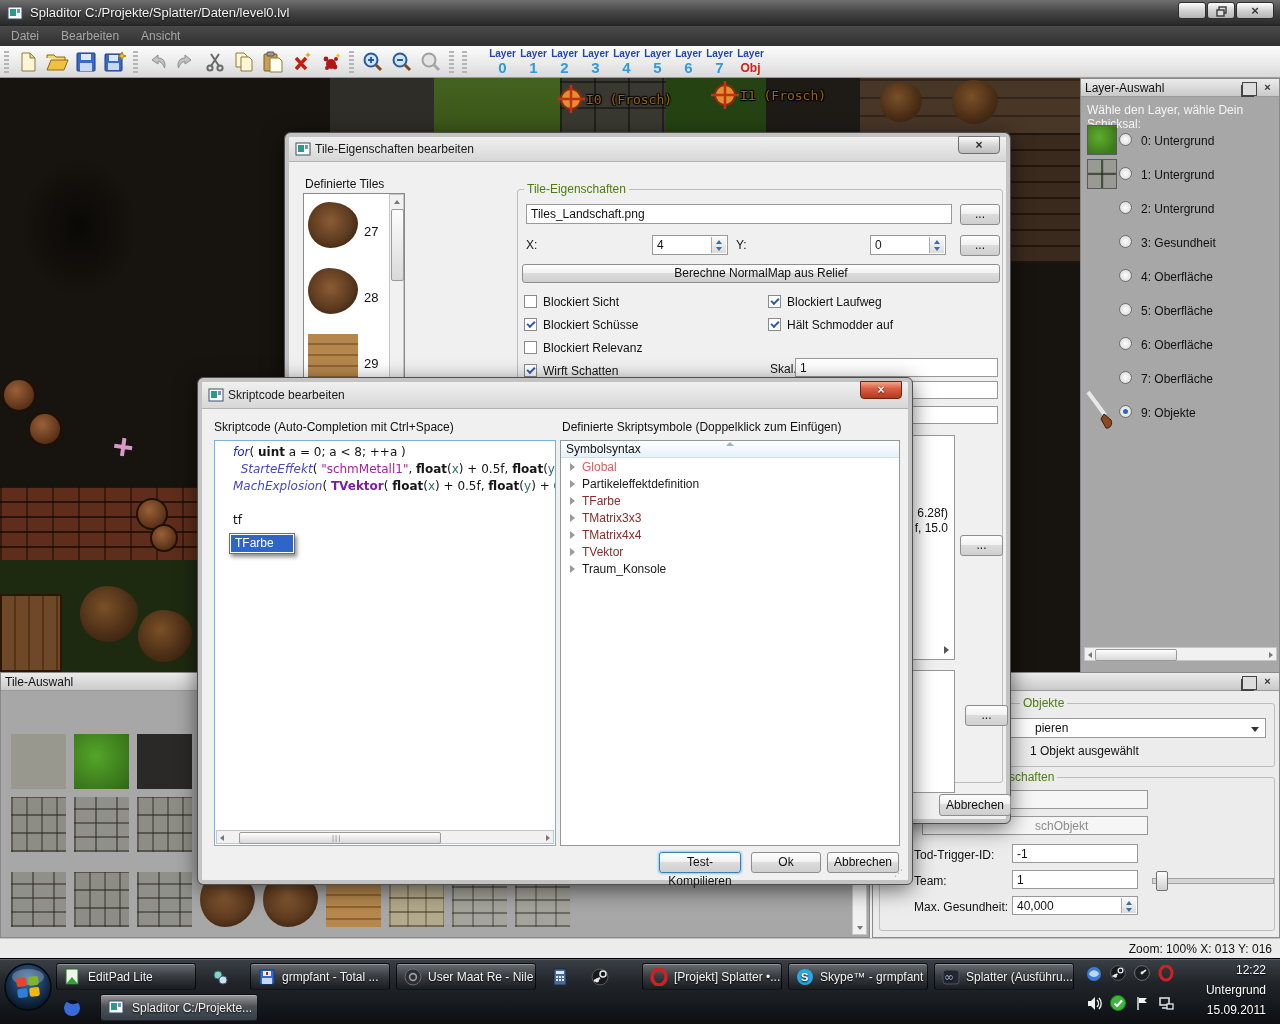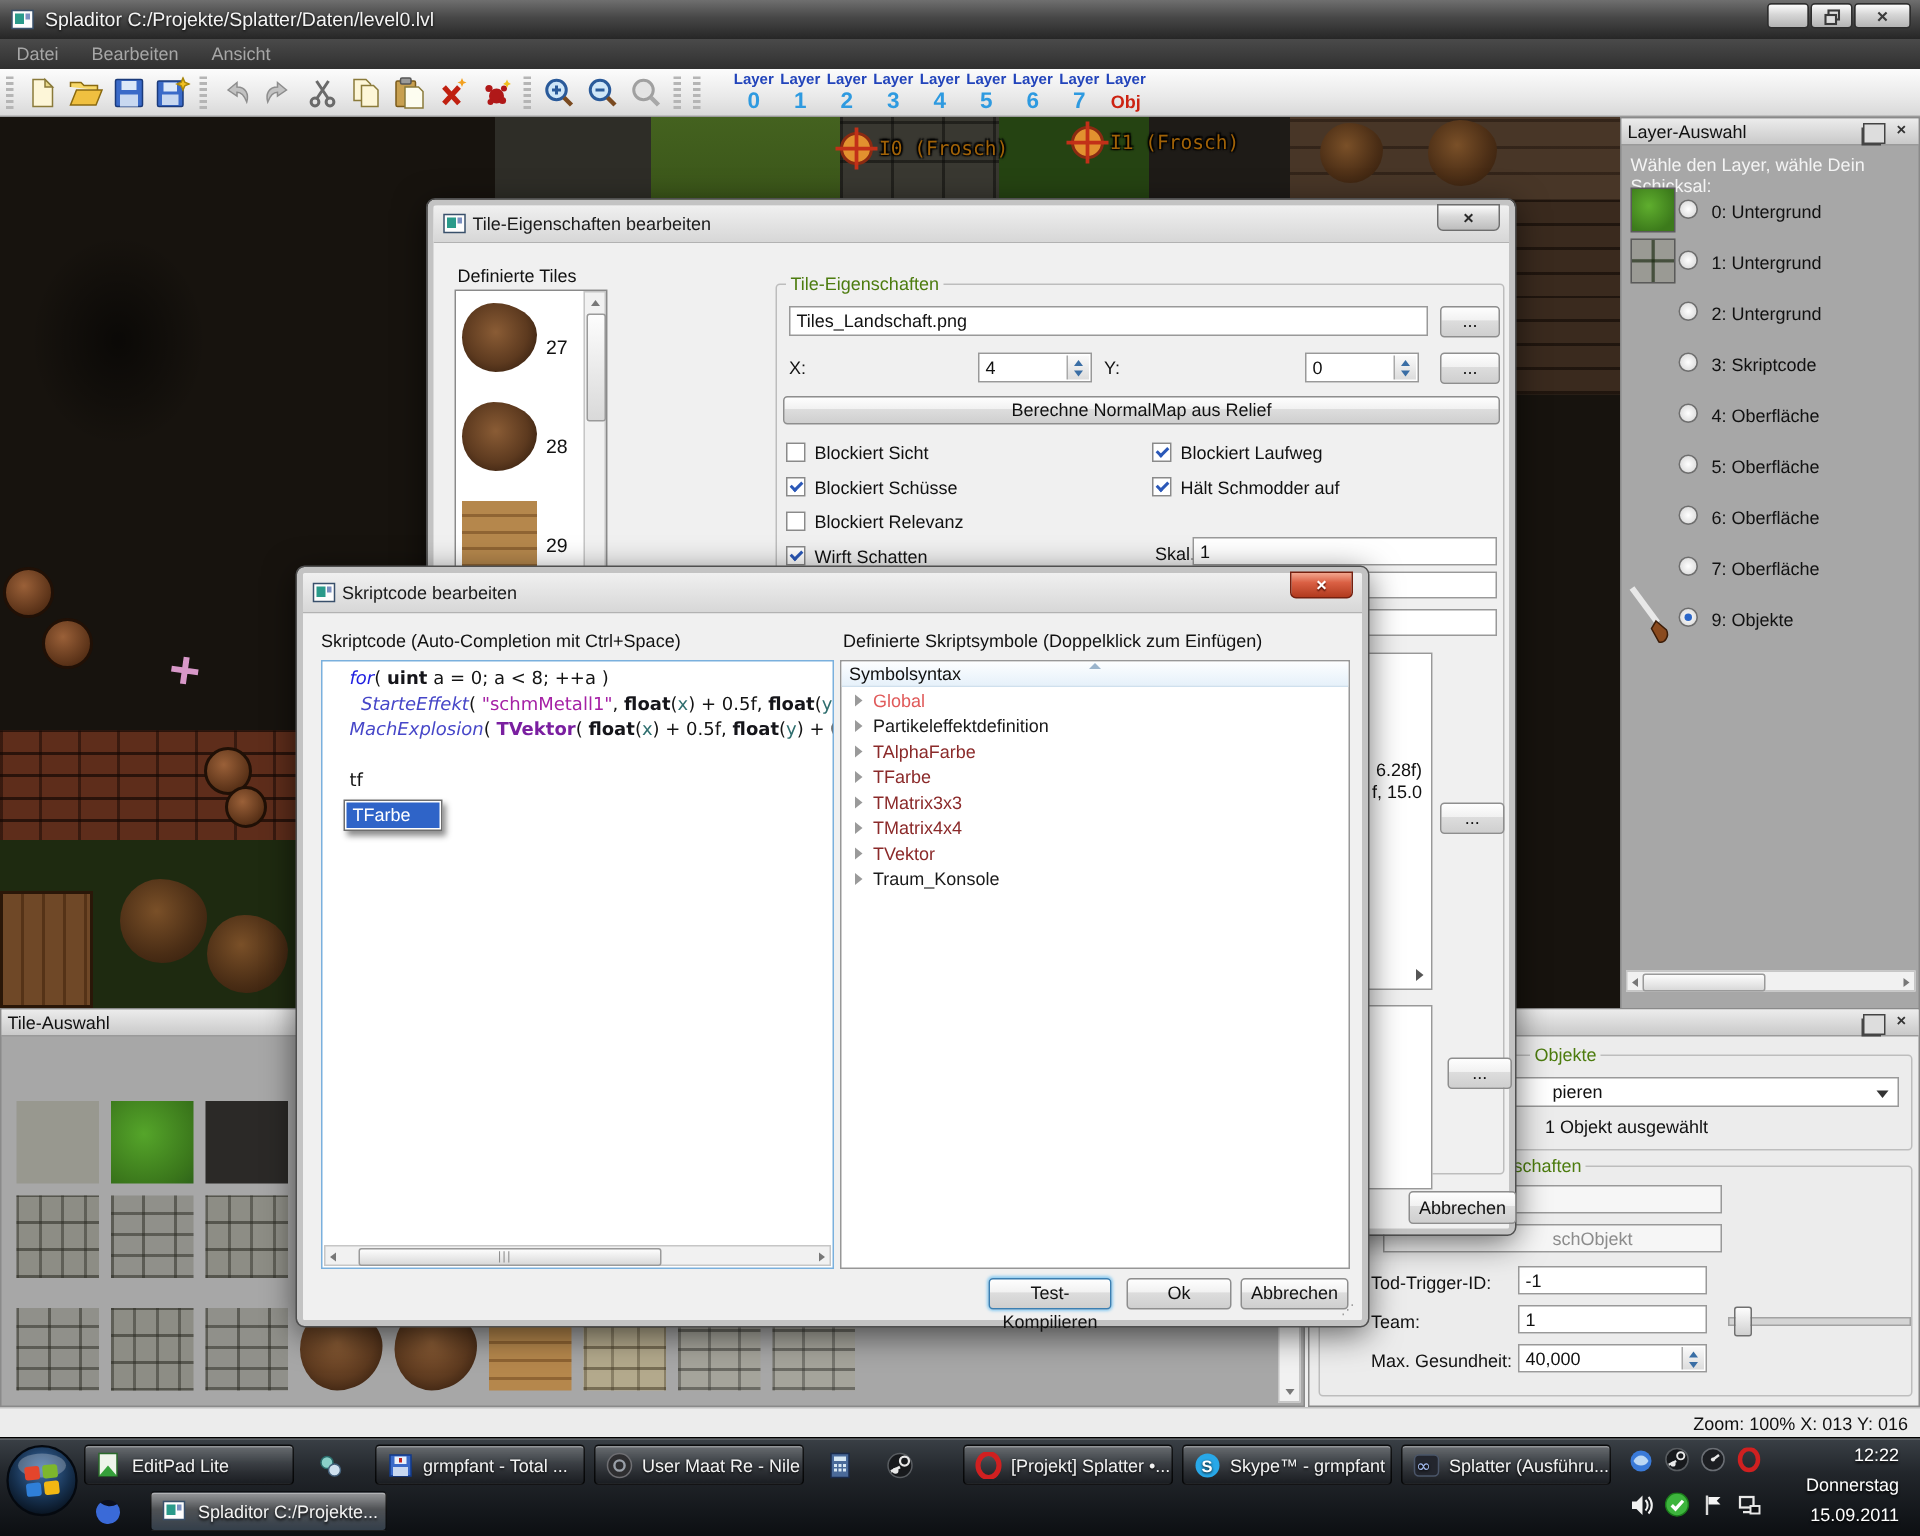--- a/index.html
+++ b/index.html
@@ -344,21 +344,21 @@
           <span class="thumb th-stone" style="left: 4px; top: 0px;"></span>
           <span class="radio" style="left: 36px; top: 8px;"></span>
           <span class="abs" style="left: 58px; top: 9px;">1: Untergrund</span>
         </div>
         <div class="abs" style="left: 2px; top: 114px; width: 196px; height: 32px;">
           <span class="radio" style="left: 36px; top: 8px;"></span>
           <span class="abs" style="left: 58px; top: 9px;">2: Untergrund</span>
         </div>
         <div class="abs" style="left: 2px; top: 148px; width: 196px; height: 32px;">
           <span class="radio" style="left: 36px; top: 8px;"></span>
-          <span class="abs" style="left: 58px; top: 9px;">3: Skriptcode</span>
+          <span class="abs" style="left: 58px; top: 9px;">3: Gesundheit</span>
         </div>
         <div class="abs" style="left: 2px; top: 182px; width: 196px; height: 32px;">
           <span class="radio" style="left: 36px; top: 8px;"></span>
           <span class="abs" style="left: 58px; top: 9px;">4: Oberfläche</span>
         </div>
         <div class="abs" style="left: 2px; top: 216px; width: 196px; height: 32px;">
           <span class="radio" style="left: 36px; top: 8px;"></span>
           <span class="abs" style="left: 58px; top: 9px;">5: Oberfläche</span>
         </div>
         <div class="abs" style="left: 2px; top: 250px; width: 196px; height: 32px;">
@@ -543,24 +543,20 @@
           <div class="trow">
             <span class="tri"></span>
             <span style="color: rgb(224, 90, 90);">Global</span>
           </div>
           <div class="trow">
             <span class="tri"></span>
             <span style="color: rgb(26, 26, 26);">Partikeleffektdefinition</span>
           </div>
           <div class="trow">
             <span class="tri"></span>
-            <span style="color: rgb(139, 42, 42);">TAlphaFarbe</span>
-          </div>
-          <div class="trow">
-            <span class="tri"></span>
             <span style="color: rgb(139, 42, 42);">TFarbe</span>
           </div>
           <div class="trow">
             <span class="tri"></span>
             <span style="color: rgb(139, 42, 42);">TMatrix3x3</span>
           </div>
           <div class="trow">
             <span class="tri"></span>
             <span style="color: rgb(139, 42, 42);">TMatrix4x4</span>
           </div>
@@ -727,17 +723,17 @@
             <path d="M5 3h8l-2.5 2.5L13 8H5z" fill="#f4f4f4"></path>
           </svg>
         </span><span class="trayico" style="left: 1158px; top: 36px;">
           <svg width="17" height="17">
             <rect x="2" y="3" width="9" height="7" fill="none" stroke="#e8e8e8" stroke-width="1.5"></rect>
             <rect x="9" y="9" width="6" height="5" fill="#0c0e11" stroke="#e8e8e8" stroke-width="1.3"></rect>
             <path d="M4 13h5" stroke="#e8e8e8" stroke-width="1.5"></path>
           </svg>
         </span></span>
     <div class="clock" style="top:4px;font-size:12px;">12:22</div>
-    <div class="clock" style="top:24px;font-size:12px;">Donnerstag</div>
+    <div class="clock" style="top:24px;font-size:12px;">Untergrund</div>
     <div class="clock" style="top:44px;font-size:12px;">15.09.2011</div>
   </div>
 
 </div>
 
 </body></html>

